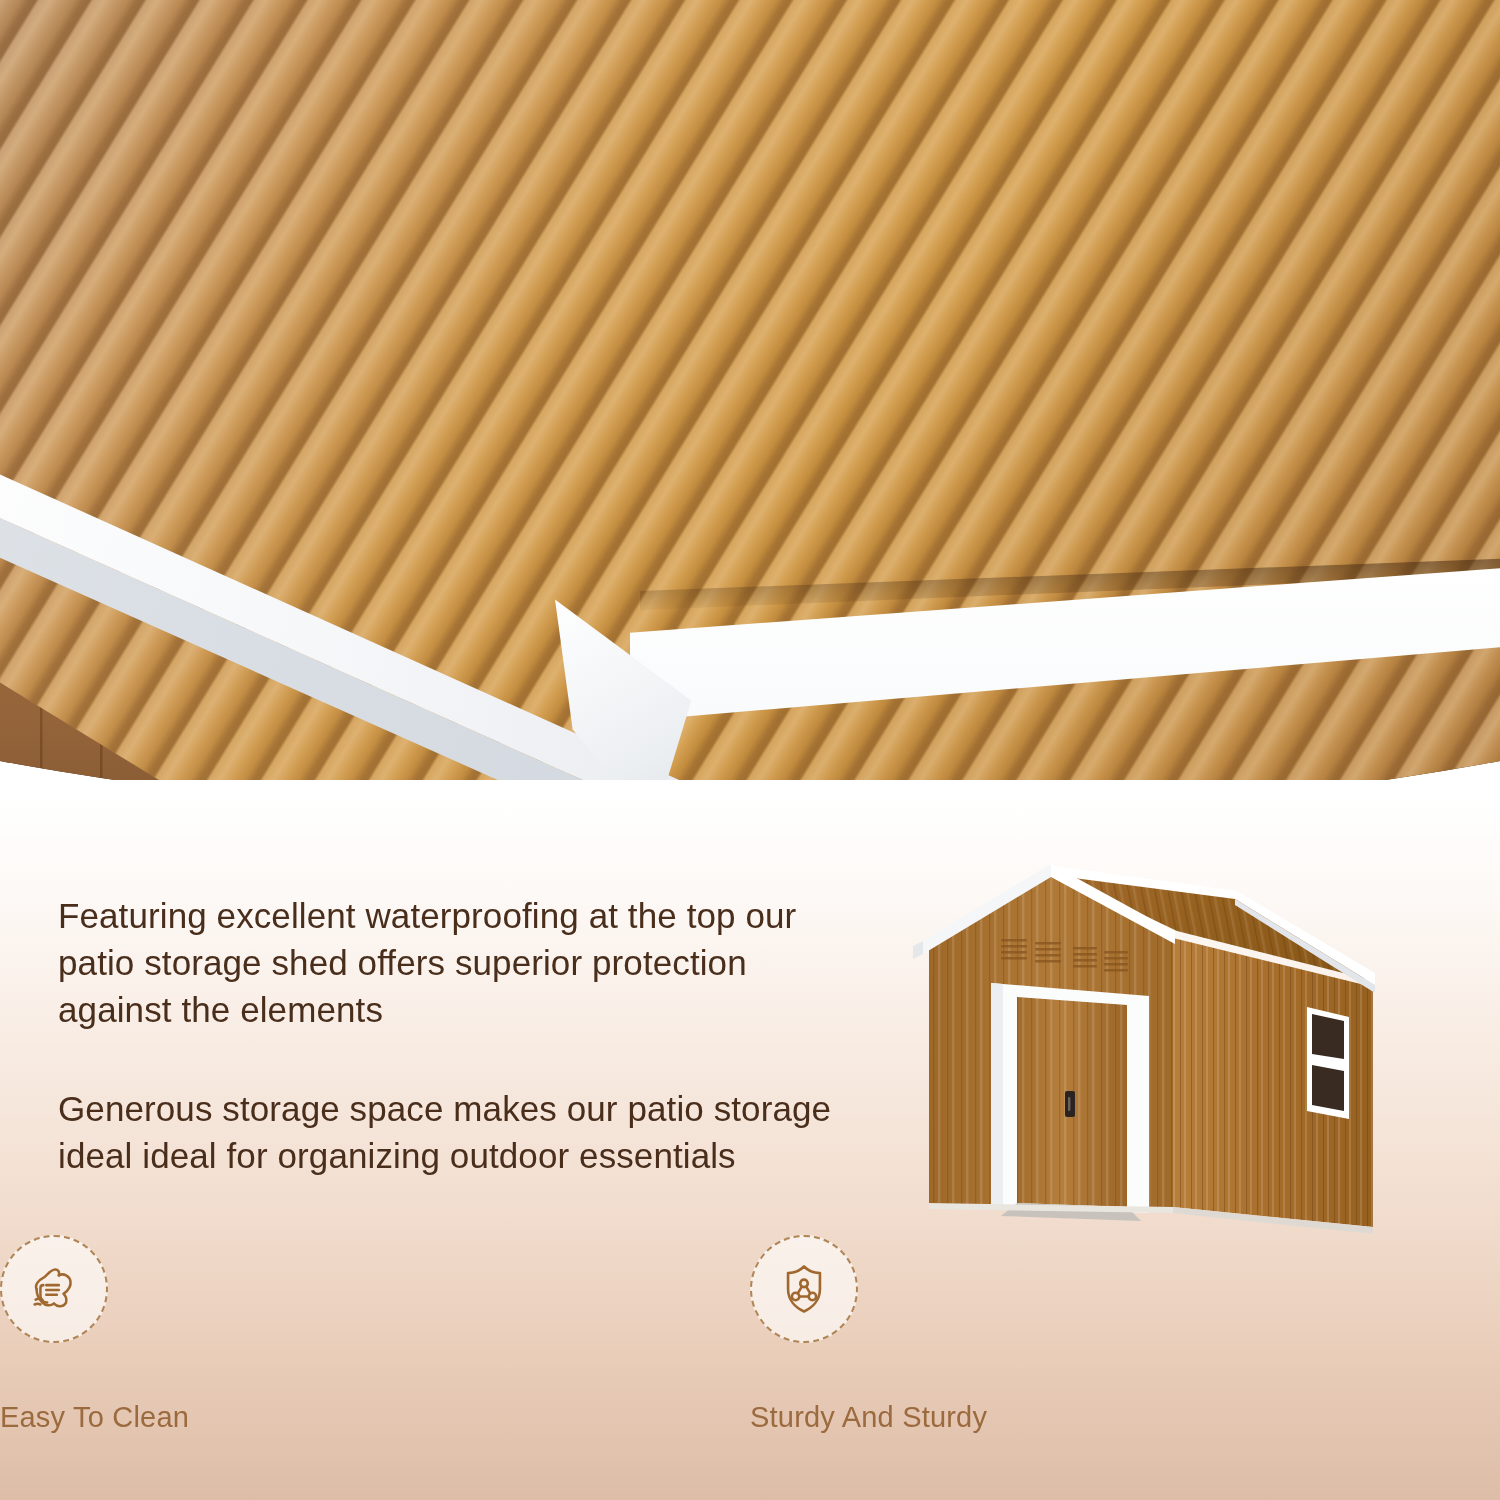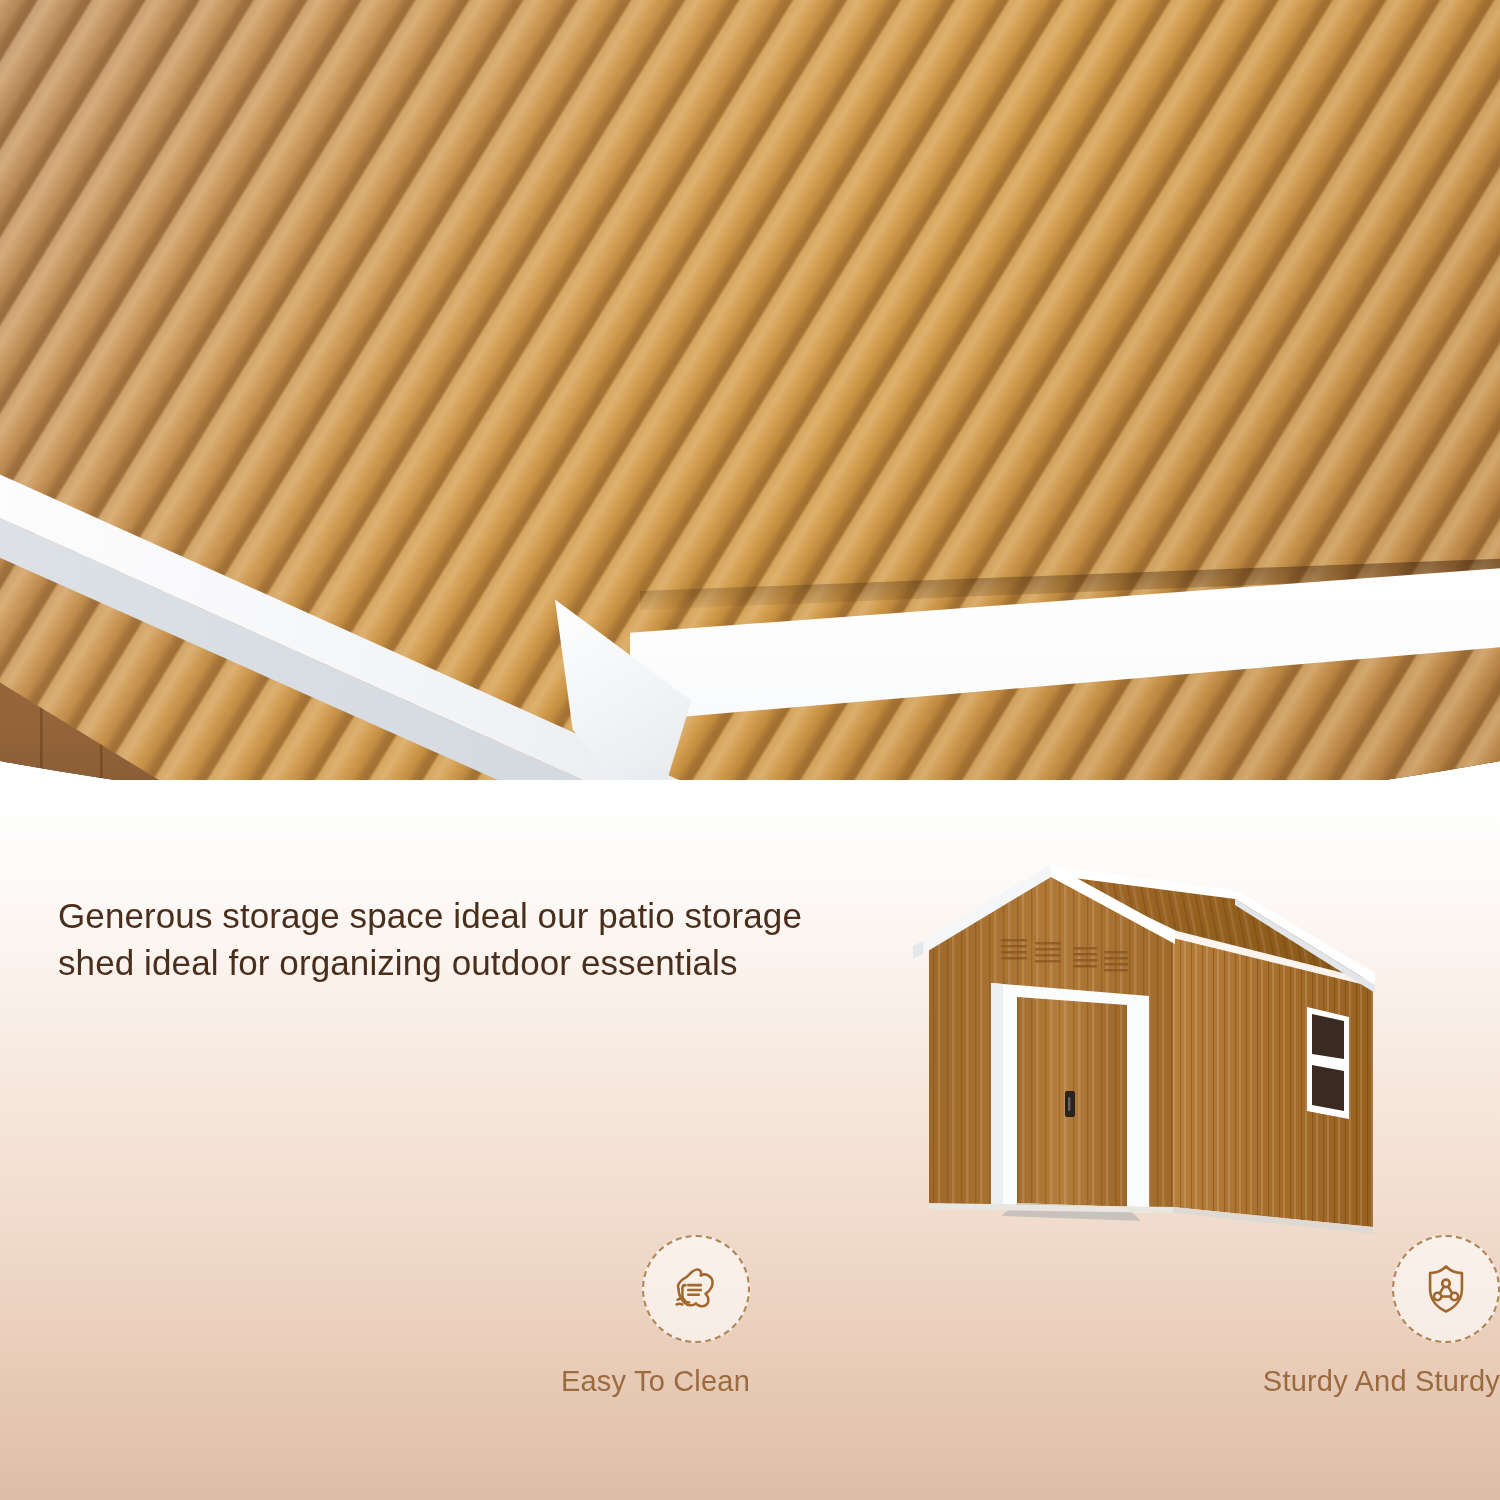--- a/index.html
+++ b/index.html
@@ -159,21 +159,22 @@
   }
   .shed{ position:absolute; inset:0; }
 
   
   #features{
     position:absolute; left:0; top:455px; width:1500px;
     display:flex;
   }
   .feature{
     flex:1 1 0; display:flex; flex-direction:column;
-    align-items:flex-end;
+    align-items:flex-start;
+    gap:36px;
   }
   .fcircle{
     width:108px; height:108px; border-radius:50%;
     background:rgba(255,255,255,.62);
     border:2px dashed #b08556;
     display:flex; align-items:center; justify-content:center;
   }
   .flabel{
     margin-top:22px;
     font-size:29px;
@@ -196,21 +197,22 @@
     <div class="fascia-right"></div>
     <div class="fascia-left-edge"></div>
     <div class="fascia-left"></div>
     <div class="fascia-nose"></div>
   </div>
 </section>
 
 <section id="lower">
 
   <div id="copy">
-    <p class="para">Generous storage space ideal our patio storage shed ideal for organizing outdoor essentials</p>
+    <p class="para">Featuring excellent waterproofing at the top our patio storage shed offers superior protection against the elements</p>
+    <p class="para">Generous storage space makes our patio storage ideal ideal for organizing outdoor essentials</p>
   </div>
 
   <div id="product">
     <svg class="shed" viewBox="0 0 470 450" xmlns="http://www.w3.org/2000/svg">
       <defs>
         <linearGradient id="frontG" x1="0" y1="0" x2="1" y2="0">
           <stop offset="0" stop-color="#9a6529"></stop>
           <stop offset=".25" stop-color="#b27c3a"></stop>
           <stop offset=".6" stop-color="#a8712f"></stop>
           <stop offset="1" stop-color="#9c6729"></stop>

